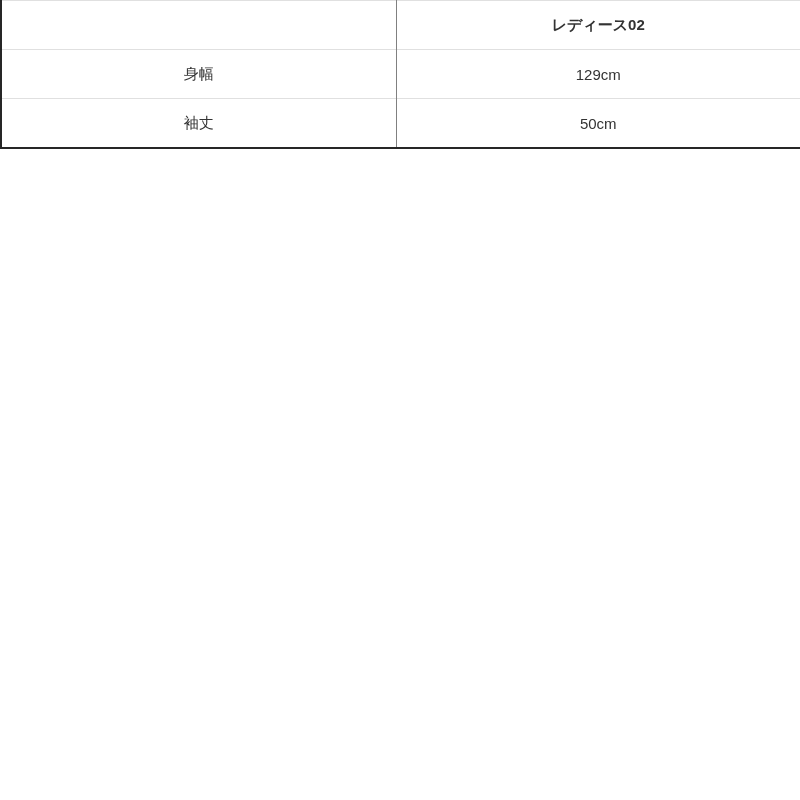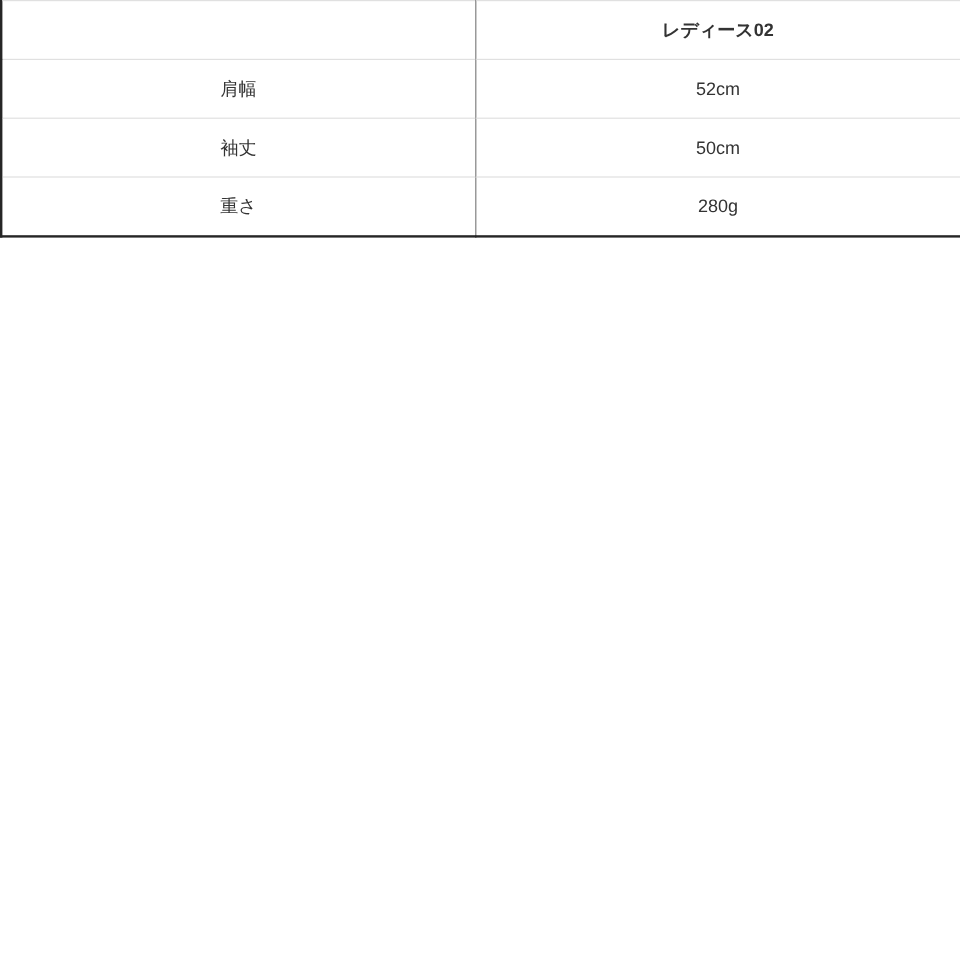--- a/index.html
+++ b/index.html
@@ -64,26 +64,22 @@
       <col class="col-value">
     </colgroup>
     <thead>
       <tr>
         <th class="cell-label"></th>
         <th class="cell-value">レディース02</th>
       </tr>
     </thead>
     <tbody>
       <tr>
-        <td class="cell-label">肩幅</td>
-        <td class="cell-value">52cm</td>
+        <td class="cell-label">身幅</td>
+        <td class="cell-value">129cm</td>
       </tr>
       <tr>
         <td class="cell-label">袖丈</td>
         <td class="cell-value">50cm</td>
-      </tr>
-      <tr>
-        <td class="cell-label">重さ</td>
-        <td class="cell-value">280g</td>
       </tr>
     </tbody>
   </table>
 </div>
 
 </body></html>

